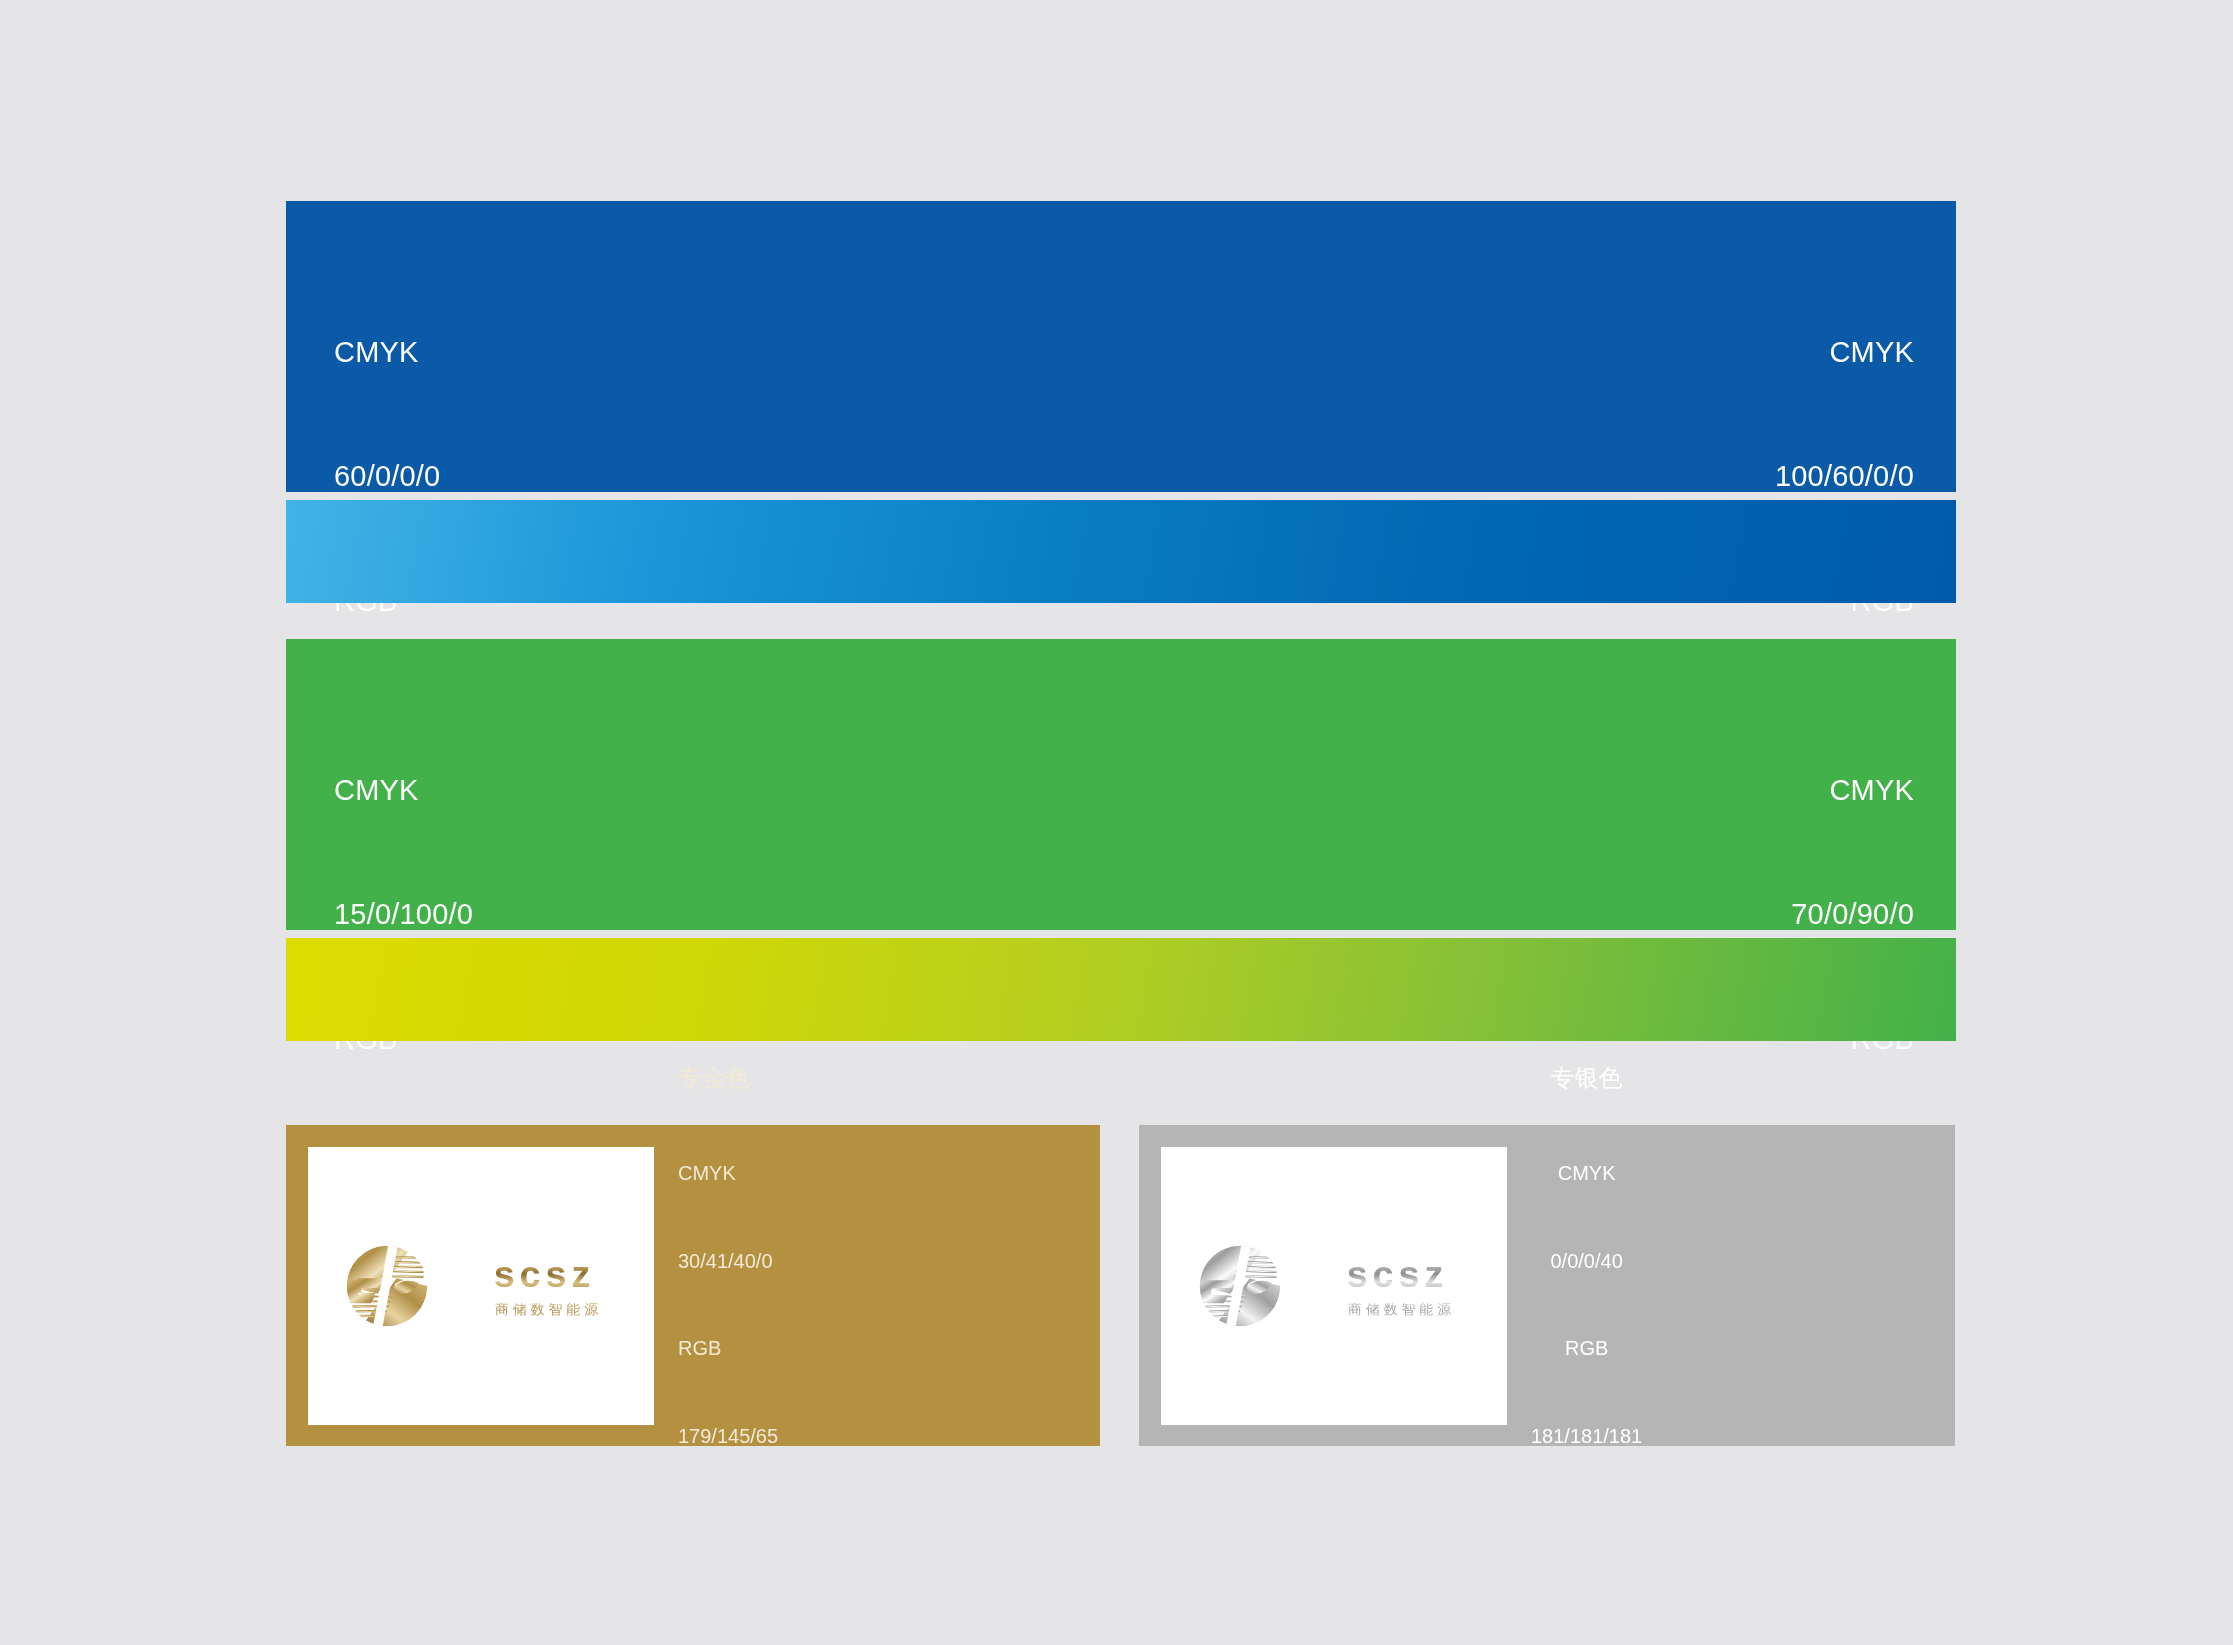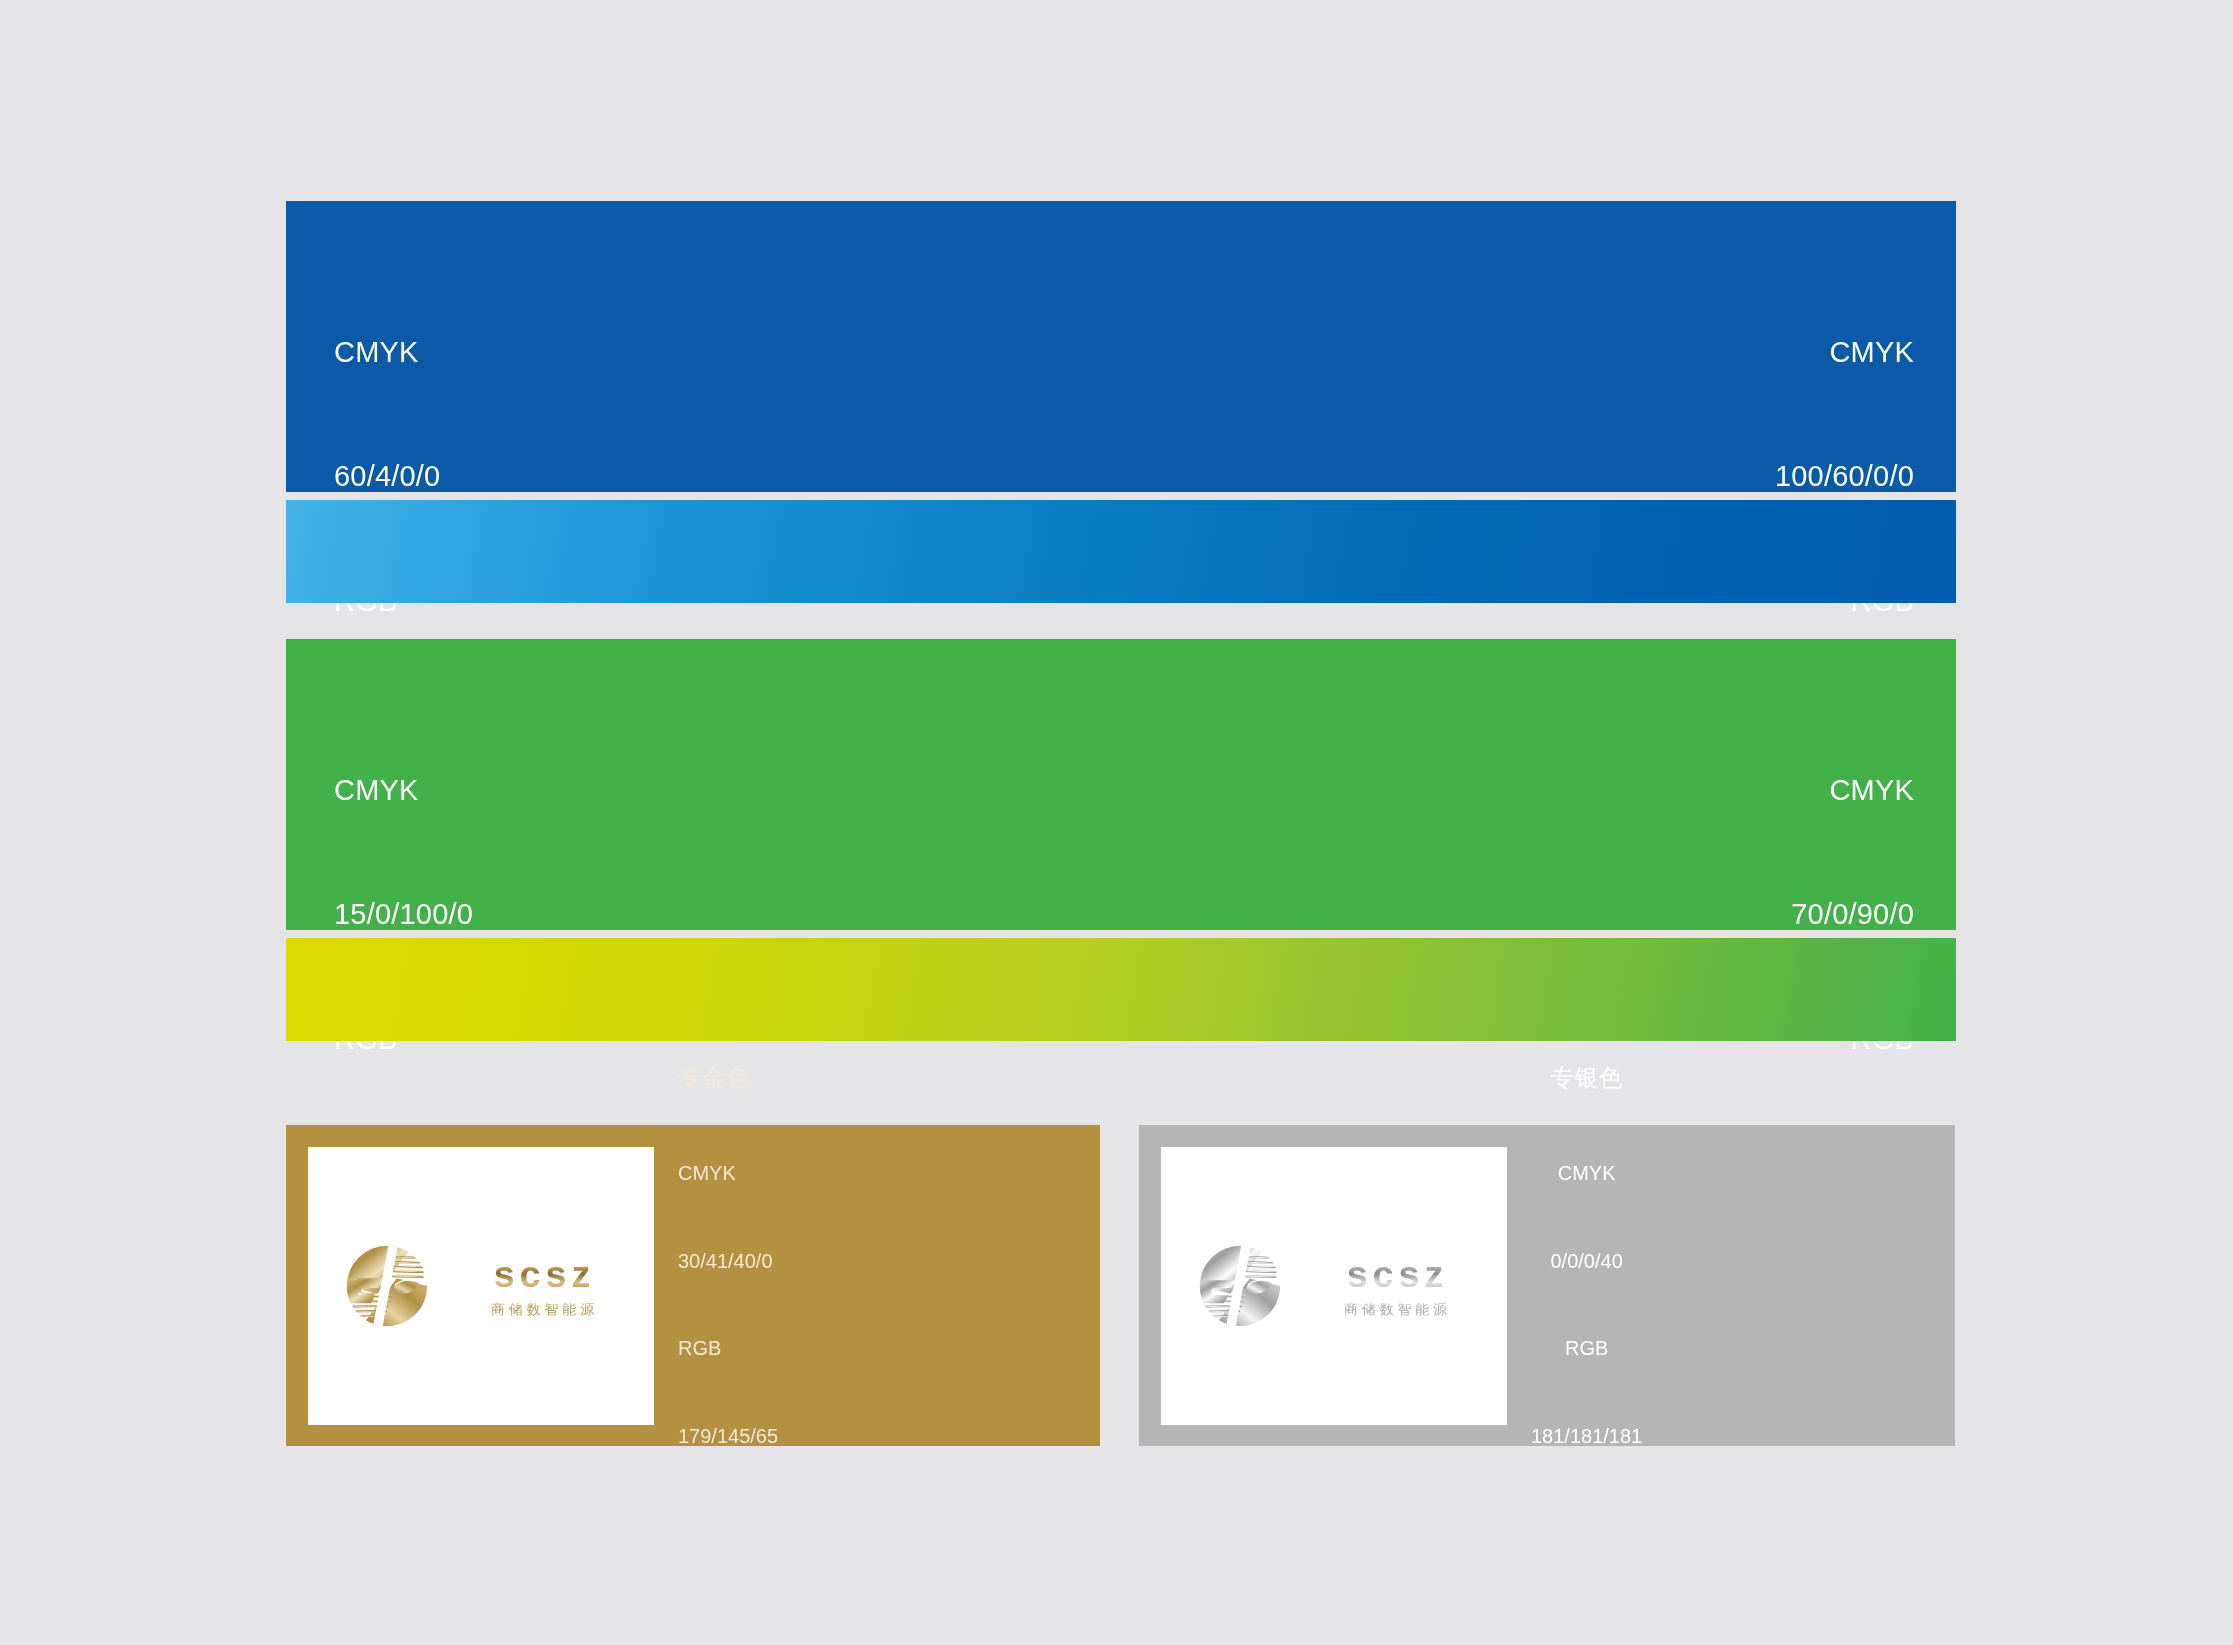--- a/index.html
+++ b/index.html
@@ -99,34 +99,34 @@
   
   .logo-lockup {
     display: flex;
     align-items: center;
     gap: 30px;
   }
   .logo-mark { display: block; }
   .logo-words {
     display: flex;
     flex-direction: column;
-    align-items: center;
+    align-items: flex-end;
   }
   .logo-wordmark { display: block; }
   .logo-subtitle { display: block; margin-top: 3px; }
 </style>
 </head>
 <body>
 
 <div class="page">
 
   <div class="swatch-block swatch-solid" style="left:286px; top:201px; width:1670px; height:291px; background:#0b5aa8;">
     <div class="spec left">
       <span class="ln">CMYK</span>
-      <span class="ln">60/4/0/0</span>
+      <span class="ln">60/0/0/0</span>
       <span class="ln">RGB</span>
       <span class="ln">84/195/241</span>
     </div>
     <div class="spec right">
       <span class="ln">CMYK</span>
       <span class="ln">100/60/0/0</span>
       <span class="ln">RGB</span>
       <span class="ln">0/91/172</span>
     </div>
   </div>

